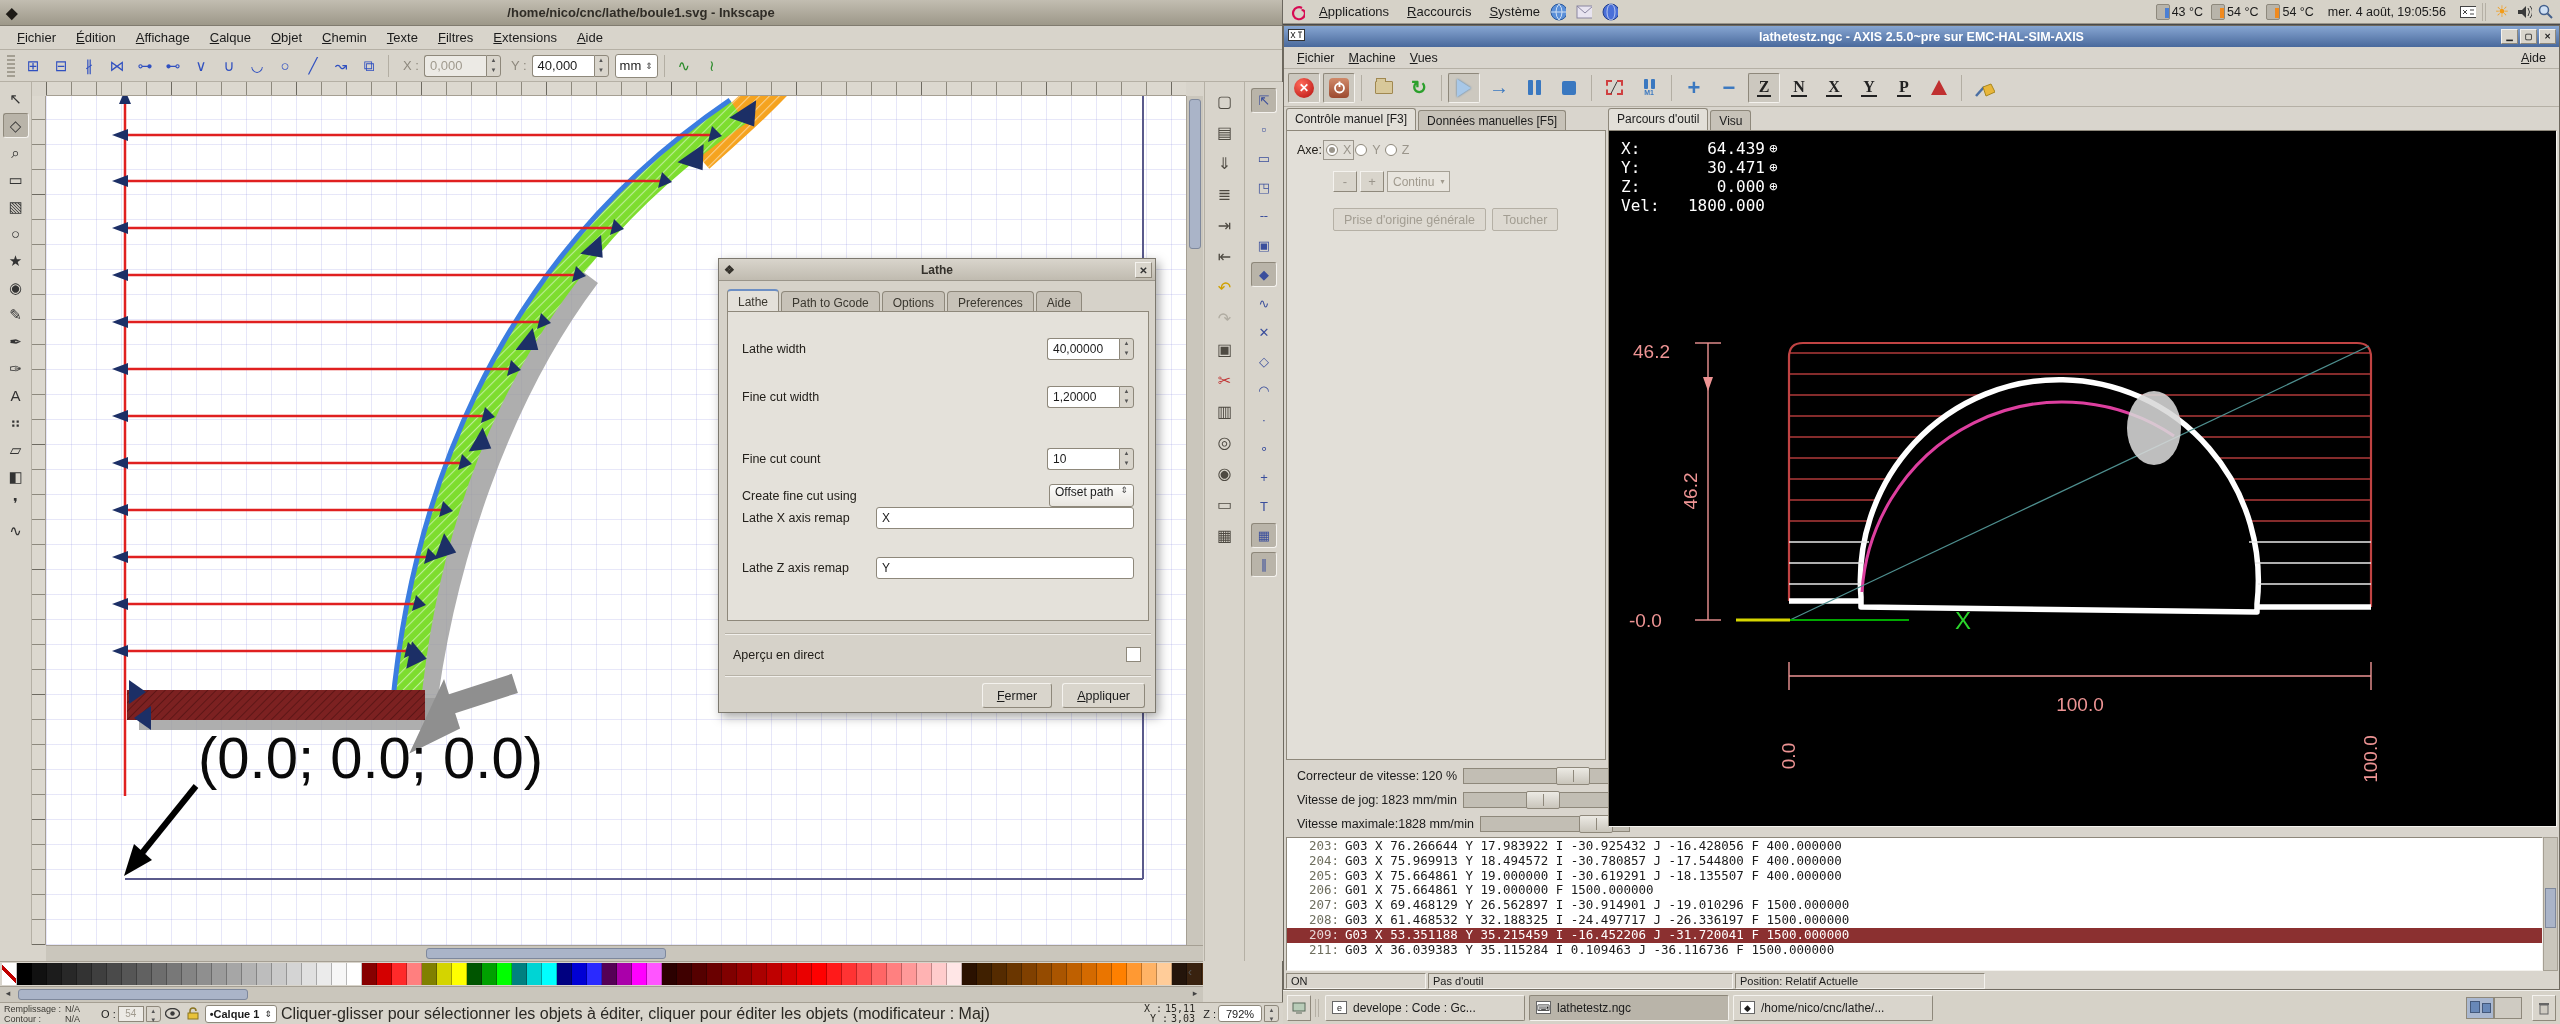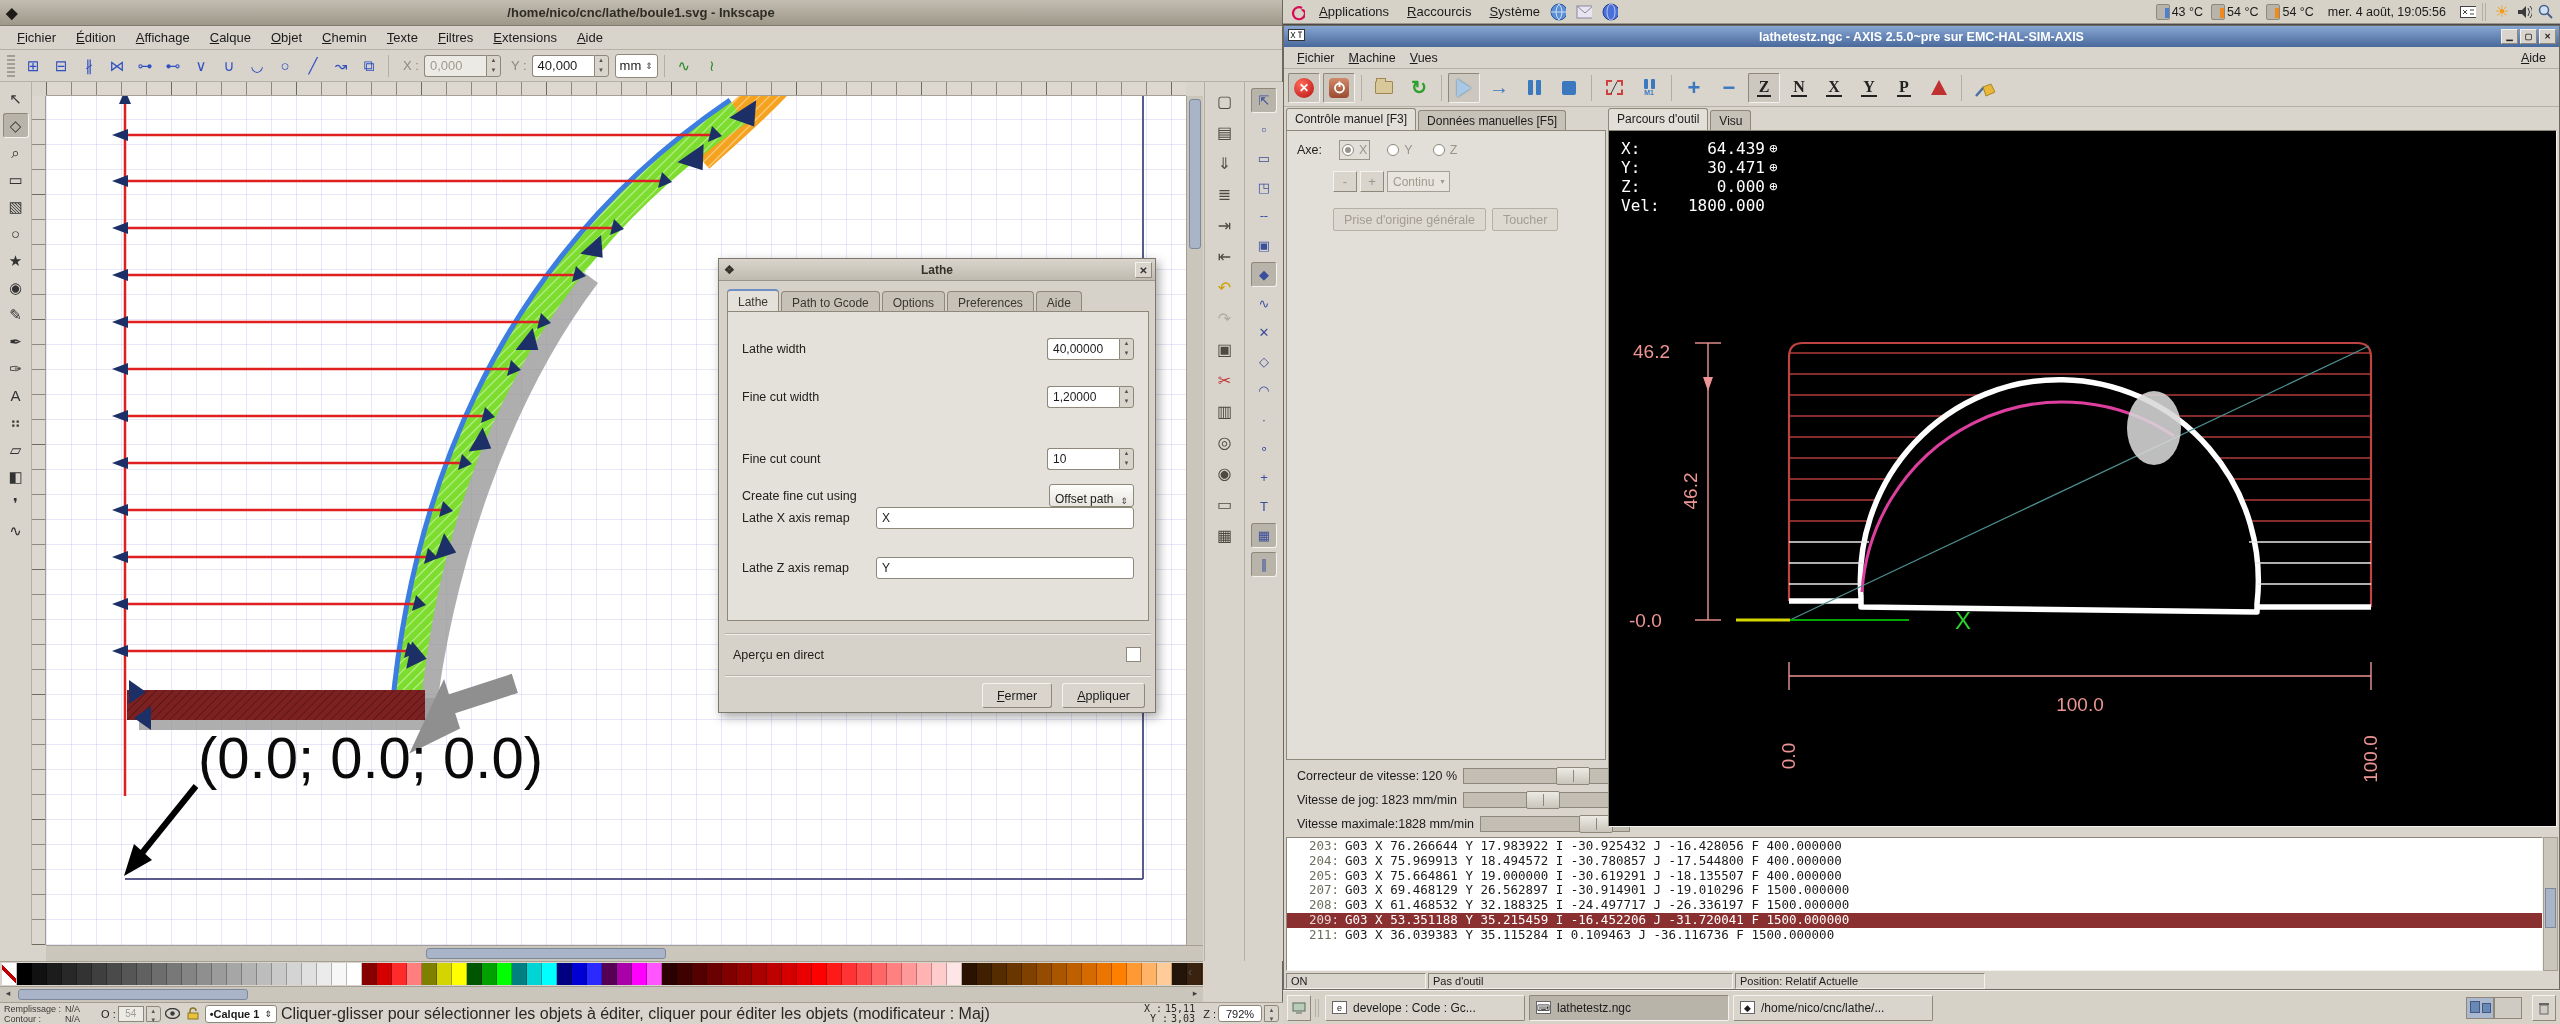--- a/index.html
+++ b/index.html
@@ -74,21 +74,21 @@
   .dlg-close{position:absolute;right:3px;top:3px;width:17px;height:16px;font-size:10px;display:flex;align-items:center;justify-content:center;color:#333}
   .tabs{position:absolute;left:8px;top:30px;display:flex;align-items:flex-end;height:24px}
   .tab{padding:4px 10px 3px;background:#c7c2b8;border:1px solid #8e887b;border-bottom:none;border-radius:4px 4px 0 0;margin-right:2px;font-size:12px;color:#3a372f}
   .tab.active{background:#e4e1da;padding-bottom:5px;position:relative;top:1px;border-top:2px solid #6d8fc4}
   .dlg-frame{position:absolute;left:8px;top:52px;width:422px;height:310px;background:#e4e1da;border:1px solid #8e887b}
   .lrow{display:flex;align-items:center;justify-content:space-between;margin:0 14px}
   .llabel{font-size:12.5px;color:#23201b}
   .dspin{display:flex;height:22px}
   .dspin .dval{min-width:72px;background:#fff;border:1px solid #8e887b;border-right:none;display:flex;align-items:center;padding:0 5px;font-size:12px;border-radius:3px 0 0 3px}
   .textin{width:258px;height:22px;background:#fff;border:1px solid #8e887b;border-radius:3px;display:flex;align-items:center;padding:0 5px;font-size:12px}
-  .combo{height:23px;border:1px solid #8e887b;border-radius:3px;background:linear-gradient(#fdfdfc,#e8e5df);display:flex;align-items:flex-end;padding:0 5px;gap:7px;font-size:12px}
+  .combo{height:23px;border:1px solid #8e887b;border-radius:3px;background:linear-gradient(#fdfdfc,#e8e5df);display:flex;align-items:flex-start;padding:0 5px;gap:7px;font-size:12px}
   .combo .ud{font-size:9px;color:#444}
   .dlg-sep{position:absolute;left:6px;width:426px;height:1px;background:#b7b2a7;box-shadow:0 1px 0 #f2f0ec}
   .checkbox{width:15px;height:15px;background:#fff;border:1px solid #8e887b}
   .dlg-btn{height:25px;padding:0 14px;display:flex;align-items:center;justify-content:center;font-size:12.5px;border-radius:3px}
   .dlg-btn span::first-letter{text-decoration:underline}
 
   
   .panel-top{position:absolute;left:1283px;top:0;width:1277px;height:24px;background:#d6d2c8;border-bottom:1px solid #9a958a;display:flex;align-items:center;padding:0 6px;gap:10px;font-size:13px}
   .panel-menu{display:flex;gap:18px;margin-left:4px}
   .panel-right{margin-left:auto;display:flex;align-items:center;gap:6px}
@@ -123,21 +123,21 @@
   .viewletter{font-family:"Liberation Serif",serif;font-size:16px;font-weight:bold;color:#222;border-bottom:2px solid #222;padding:0 2px;line-height:17px}
   .cone{width:0;height:0;border-left:8px solid transparent;border-right:8px solid transparent;border-bottom:15px solid #c03030}
   .folder-ic{width:18px;height:13px;background:#d8c89a;border:1px solid #a08850;border-radius:1px;position:relative}
   .folder-ic::before{content:"";position:absolute;left:0;top:-4px;width:8px;height:3px;background:#d8c89a;border:1px solid #a08850;border-bottom:none}
 
   .axis-left{position:absolute;left:2px;top:83px;width:320px;height:730px}
   .axis-tabs{display:flex;align-items:flex-end;height:21px}
   .axis-tab{padding:3px 8px 2px;background:#c7c2b8;border:1px solid #8e887b;border-bottom:none;border-radius:3px 3px 0 0;margin-right:2px;font-size:12px;white-space:nowrap}
   .axis-tab.active{background:#e2dfd8;padding-bottom:4px}
   .axis-frame{position:absolute;left:0;top:21px;width:320px;height:630px;background:#e2dfd8;border:1px solid #8e887b}
-  .axe-row{display:flex;align-items:center;gap:20px;margin:12px 0 0 10px;font-size:12.5px}
+  .axe-row{display:flex;align-items:center;gap:4px;margin:12px 0 0 10px;font-size:12.5px}
   .radio{display:flex;align-items:center;gap:5px;color:#9a958b}
   .radio .dot{width:12px;height:12px;border-radius:50%;border:1px solid #8e887b;background:#fff;position:relative}
   .radio.sel .dot::after{content:"";position:absolute;left:2px;top:2px;width:6px;height:6px;border-radius:50%;background:#9a958b}
   .radio.sel{outline:1px solid #9a958b;outline-offset:2px}
   .jog-row{display:flex;align-items:center;gap:3px;margin:14px 0 0 46px}
   .small-btn{width:24px;height:21px;display:flex;align-items:center;justify-content:center;color:#9a958b;font-size:13px}
   .jcombo{height:21px;border:1px solid #a5a095;background:#e8e5de;color:#a09a8e;display:flex;align-items:center;gap:6px;padding:0 5px;font-size:12px}
   .home-row{display:flex;gap:6px;margin:16px 0 0 46px}
   .grey-btn{height:23px;padding:0 10px;display:flex;align-items:center;color:#a29d92;font-size:12.5px;background:#ddd9d1;border:1px solid #b5b0a5;border-radius:2px}
   .sliders{position:absolute;left:9px;top:655px;width:320px}
@@ -1109,20 +1109,24 @@
         <div class="gline">
           <span class="gnum">204:</span>
           <span class="gtext">G03 X 75.969913 Y 18.494572 I -30.780857 J -17.544800 F 400.000000</span>
         </div>
 
         <div class="gline">
           <span class="gnum">205:</span>
           <span class="gtext">G03 X 75.664861 Y 19.000000 I -30.619291 J -18.135507 F 400.000000</span>
         </div>
 
+        <div class="gline">
+          <span class="gnum">206:</span>
+          <span class="gtext">G01 X 75.664861 Y 19.000000 F 1500.000000</span>
+        </div>
 
         <div class="gline">
           <span class="gnum">207:</span>
           <span class="gtext">G03 X 69.468129 Y 26.562897 I -30.914901 J -19.010296 F 1500.000000</span>
         </div>
 
         <div class="gline">
           <span class="gnum">208:</span>
           <span class="gtext">G03 X 61.468532 Y 32.188325 I -24.497717 J -26.336197 F 1500.000000</span>
         </div>

